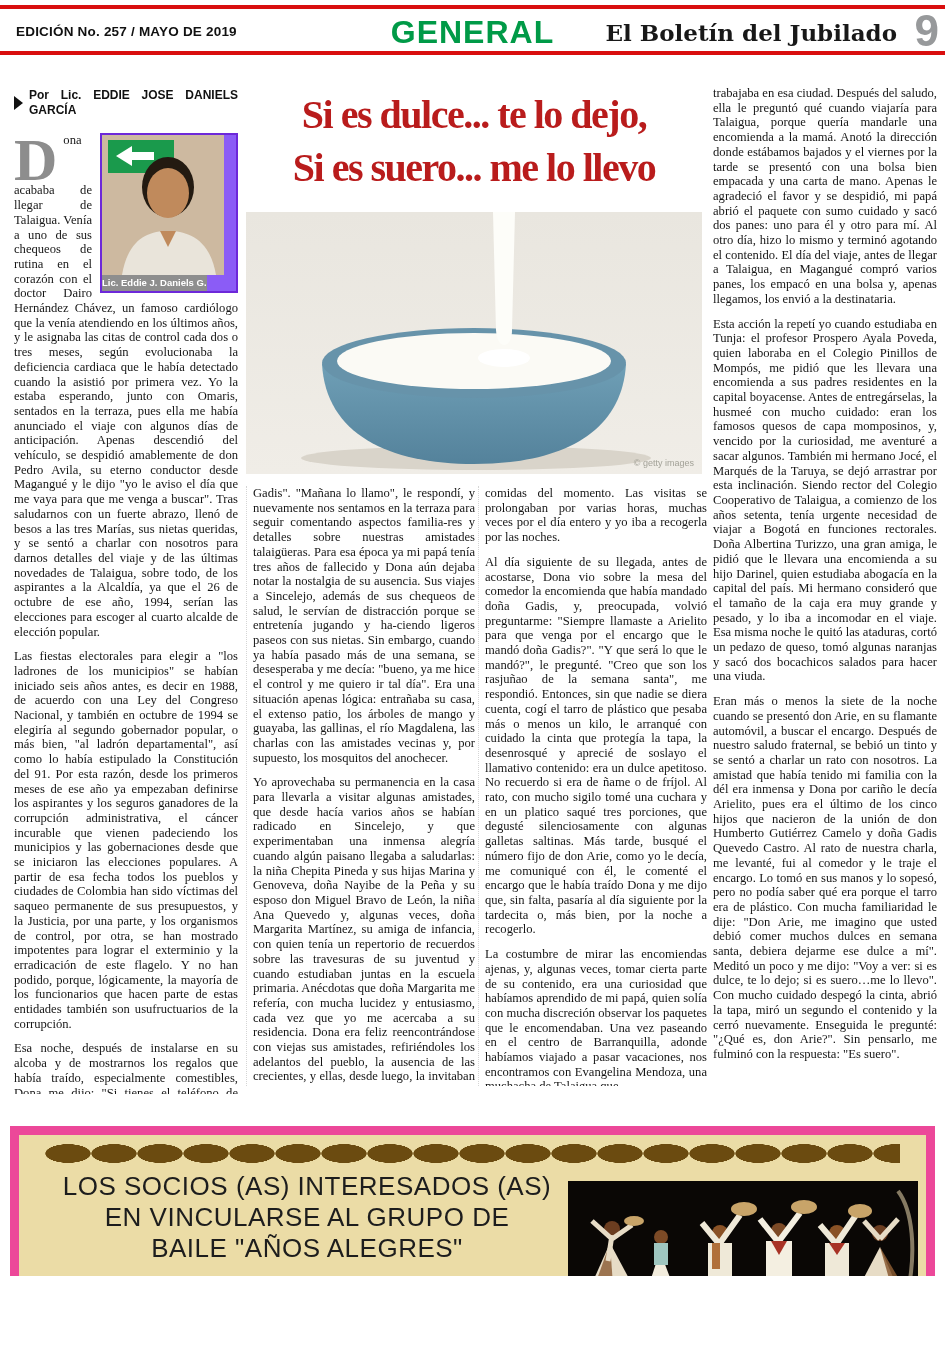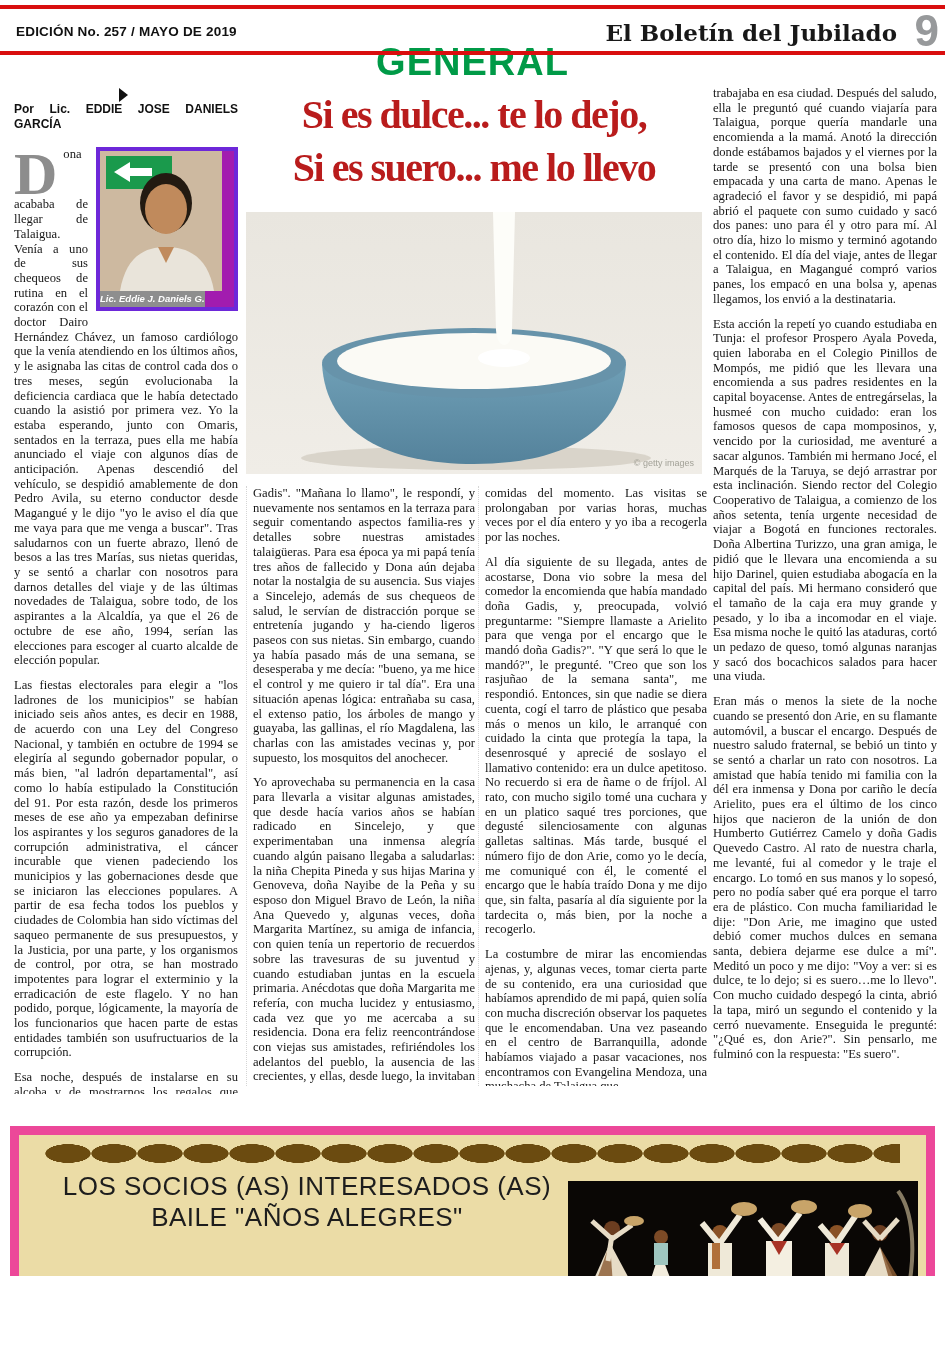--- a/index.html
+++ b/index.html
@@ -5,40 +5,40 @@
   html,body{margin:0;padding:0;background:#ffffff;}
   .page{position:relative;width:945px;height:1276px;background:#fff;overflow:hidden;
         font-family:"Liberation Serif",serif;color:#161616;}
   .rule{position:absolute;left:0;right:0;height:4px;background:#d90e0e;}
   .rule-top{top:5px;}
   .rule-header{top:51px;}
   
   .edition{position:absolute;left:16px;top:24px;font-family:"Liberation Sans",sans-serif;
            font-weight:bold;font-size:13.5px;color:#111;letter-spacing:.2px;}
   .section{position:absolute;left:0;right:0;top:14px;text-align:center;
-           font-family:"Liberation Sans",sans-serif;font-weight:bold;font-size:38px;
-           color:#009a47;letter-spacing:1px;margin-top:27px;}
+           font-family:"Liberation Sans",sans-serif;font-weight:bold;font-size:32px;
+           color:#009a47;letter-spacing:1px;}
   .masthead{position:absolute;right:48px;top:19px;font-family:"DejaVu Serif",serif;
             font-weight:bold;font-size:23px;color:#181818;}
   .pagenum{position:absolute;right:6px;top:6px;font-family:"Liberation Sans",sans-serif;
            font-weight:bold;font-size:44px;color:#97999b;}
   
   .col{position:absolute;font-size:12.6px;line-height:14.7px;text-align:justify;overflow:hidden;}
   .col p{margin:0 0 10px 0;}
   .col1{left:14px;top:88px;width:224px;height:1006px;}
   .col2{left:246px;top:486px;width:222px;height:600px;border-left:1px dotted #d5d5d5;padding-left:6px;}
   .col3{left:478px;top:486px;width:222px;height:600px;border-left:1px dotted #d5d5d5;padding-left:6px;}
   .col4{left:713px;top:86px;width:224px;height:1002px;}
   .byline{font-family:"Liberation Sans",sans-serif;font-weight:bold;font-size:12px;
-          color:#111;margin-bottom:16px;display:flex;align-items:center;flex-direction:column;}
+          color:#111;margin-bottom:16px;display:flex;align-items:center;}
   .byline-arrow{width:0;height:0;border-left:9px solid #111;border-top:7px solid transparent;
           border-bottom:7px solid transparent;margin-right:6px;flex:0 0 auto;}
   .dropcap{float:left;font-size:60px;line-height:46px;color:#8d8d8d;font-weight:bold;
            padding:4px 6px 0 0;}
-  .portrait{float:right;width:134px;margin:0 0 6px 8px;border:4px solid #6d28d9;background:#a21caf;font-style:italic;}
+  .portrait{float:right;width:134px;margin:0 0 6px 8px;border:2px solid #6d28d9;background:#8b5cf6;}
   .portrait svg{display:block;}
   .portrait-caption{background:#8e8e8e;color:#fff;font-family:"Liberation Sans",sans-serif;
            font-weight:bold;font-size:9.5px;text-align:center;padding:2px 0 3px 0;}
   
   .title-block{position:absolute;left:246px;top:88px;width:456px;text-align:center;
            font-family:"Liberation Serif",serif;font-weight:bold;color:#b91c1c;
            font-size:40px;line-height:53px;letter-spacing:-1.5px;}
   .milk-photo{position:absolute;left:246px;top:212px;width:456px;height:262px;background:#edebe5;}
   .photo-credit{position:absolute;right:8px;bottom:6px;font-family:"Liberation Sans",sans-serif;
            font-size:9px;color:#a3a298;margin-top:14px;}
@@ -137,20 +137,21 @@
     <p><span>trabajaba en esa ciudad.  Después del saludo, ella le preguntó qué cuando viajaría para Talaigua, porque quería mandarle una encomienda a la mamá. Anotó la dirección donde estábamos bajados  y el viernes por la tarde se presentó con una bolsa bien empacada y una carta de mano. Apenas le agradeció el favor y se despidió, mi papá abrió el paquete con sumo cuidado  y sacó dos panes: uno para él y otro para mí. Al otro día, hizo lo mismo y terminó agotando el contenido.  El día del viaje, antes de llegar a Talaigua, en Magangué compró varios panes, los empacó en una bolsa y, apenas llegamos, los envió a la destinataria.</span></p>
     <p><span>Esta acción la repetí yo cuando estudiaba en Tunja: el profesor Prospero Ayala Poveda, quien laboraba en el Colegio Pinillos de Mompós, me pidió que les llevara una encomienda a sus padres residentes en la capital boyacense. Antes de entregárselas, la husmeé con mucho cuidado: eran los famosos quesos de capa momposinos, y, vencido por la curiosidad, me aventuré a sacar algunos. También mi hermano Jocé, el Marqués de la Taruya, se dejó arrastrar por esta inclinación. Siendo rector del Colegio Cooperativo de Talaigua, a comienzo de los años setenta, tenía urgente necesidad de viajar a Bogotá en funciones rectorales. Doña Albertina Turizzo, una gran amiga, le pidió que le llevara una encomienda a su hijo Darinel, quien estudiaba abogacía en la capital del país. Mi hermano consideró que el tamaño de la caja era muy grande y pesado, y lo iba a incomodar en el viaje. Esa misma noche le quitó las ataduras, cortó un pedazo de queso, tomó algunas naranjas  y sacó dos bocachicos salados para hacer una viuda.</span></p>
     <p><span>Eran más o menos la siete de la noche cuando se presentó don Arie, en su flamante automóvil, a buscar el encargo. Después de nuestro saludo fraternal, se bebió un tinto  y se sentó a charlar un rato con nosotros. La amistad que había tenido mi familia con la dél era inmensa y Dona por cariño le decía Arielito, pues era el último de los cinco hijos que nacieron de la unión de don Humberto Gutiérrez Camelo y doña Gadis Quevedo Castro. Al rato de nuestra charla, me levanté, fui al comedor y le traje el encargo. Lo tomó en sus manos y lo sopesó, pero no podía saber qué era porque el tarro era de plástico. Con mucha familiaridad le dije: "Don Arie, me imagino que usted debió comer muchos dulces en  semana santa, debiera dejarme ese dulce a mí". Meditó un poco y me dijo: "Voy a ver: si es dulce, te lo dejo; si es suero…me lo llevo". Con mucho cuidado despegó la cinta, abrió la tapa, miró un segundo el contenido y la cerró nuevamente. Enseguida le pregunté: "¿Qué es, don Arie?". Sin pensarlo, me fulminó con la respuesta: "Es suero".</span></p>
   </div>
 
   <div class="ad">
     <div class="ad-dots"></div>
     <div class="ad-left">
       <div class="ad-headline">
         <span class="sep">LOS SOCIOS (AS)  INTERESADOS (AS)</span>
+        <span class="sep">EN VINCULARSE AL GRUPO DE</span>
         <span class="sep">BAILE "AÑOS ALEGRES"</span>
       </div>
       <div class="ad-signature">
         <span class="sep">RIA MATOREL MENDOZA</span>
         <span class="sep">Sec. de Educación y Cultura</span>
       </div>
     </div>
     <div class="ad-photo">
       <svg width="350" height="166" viewBox="0 0 350 166">
         <rect width="350" height="166" fill="#0a0705"></rect>

